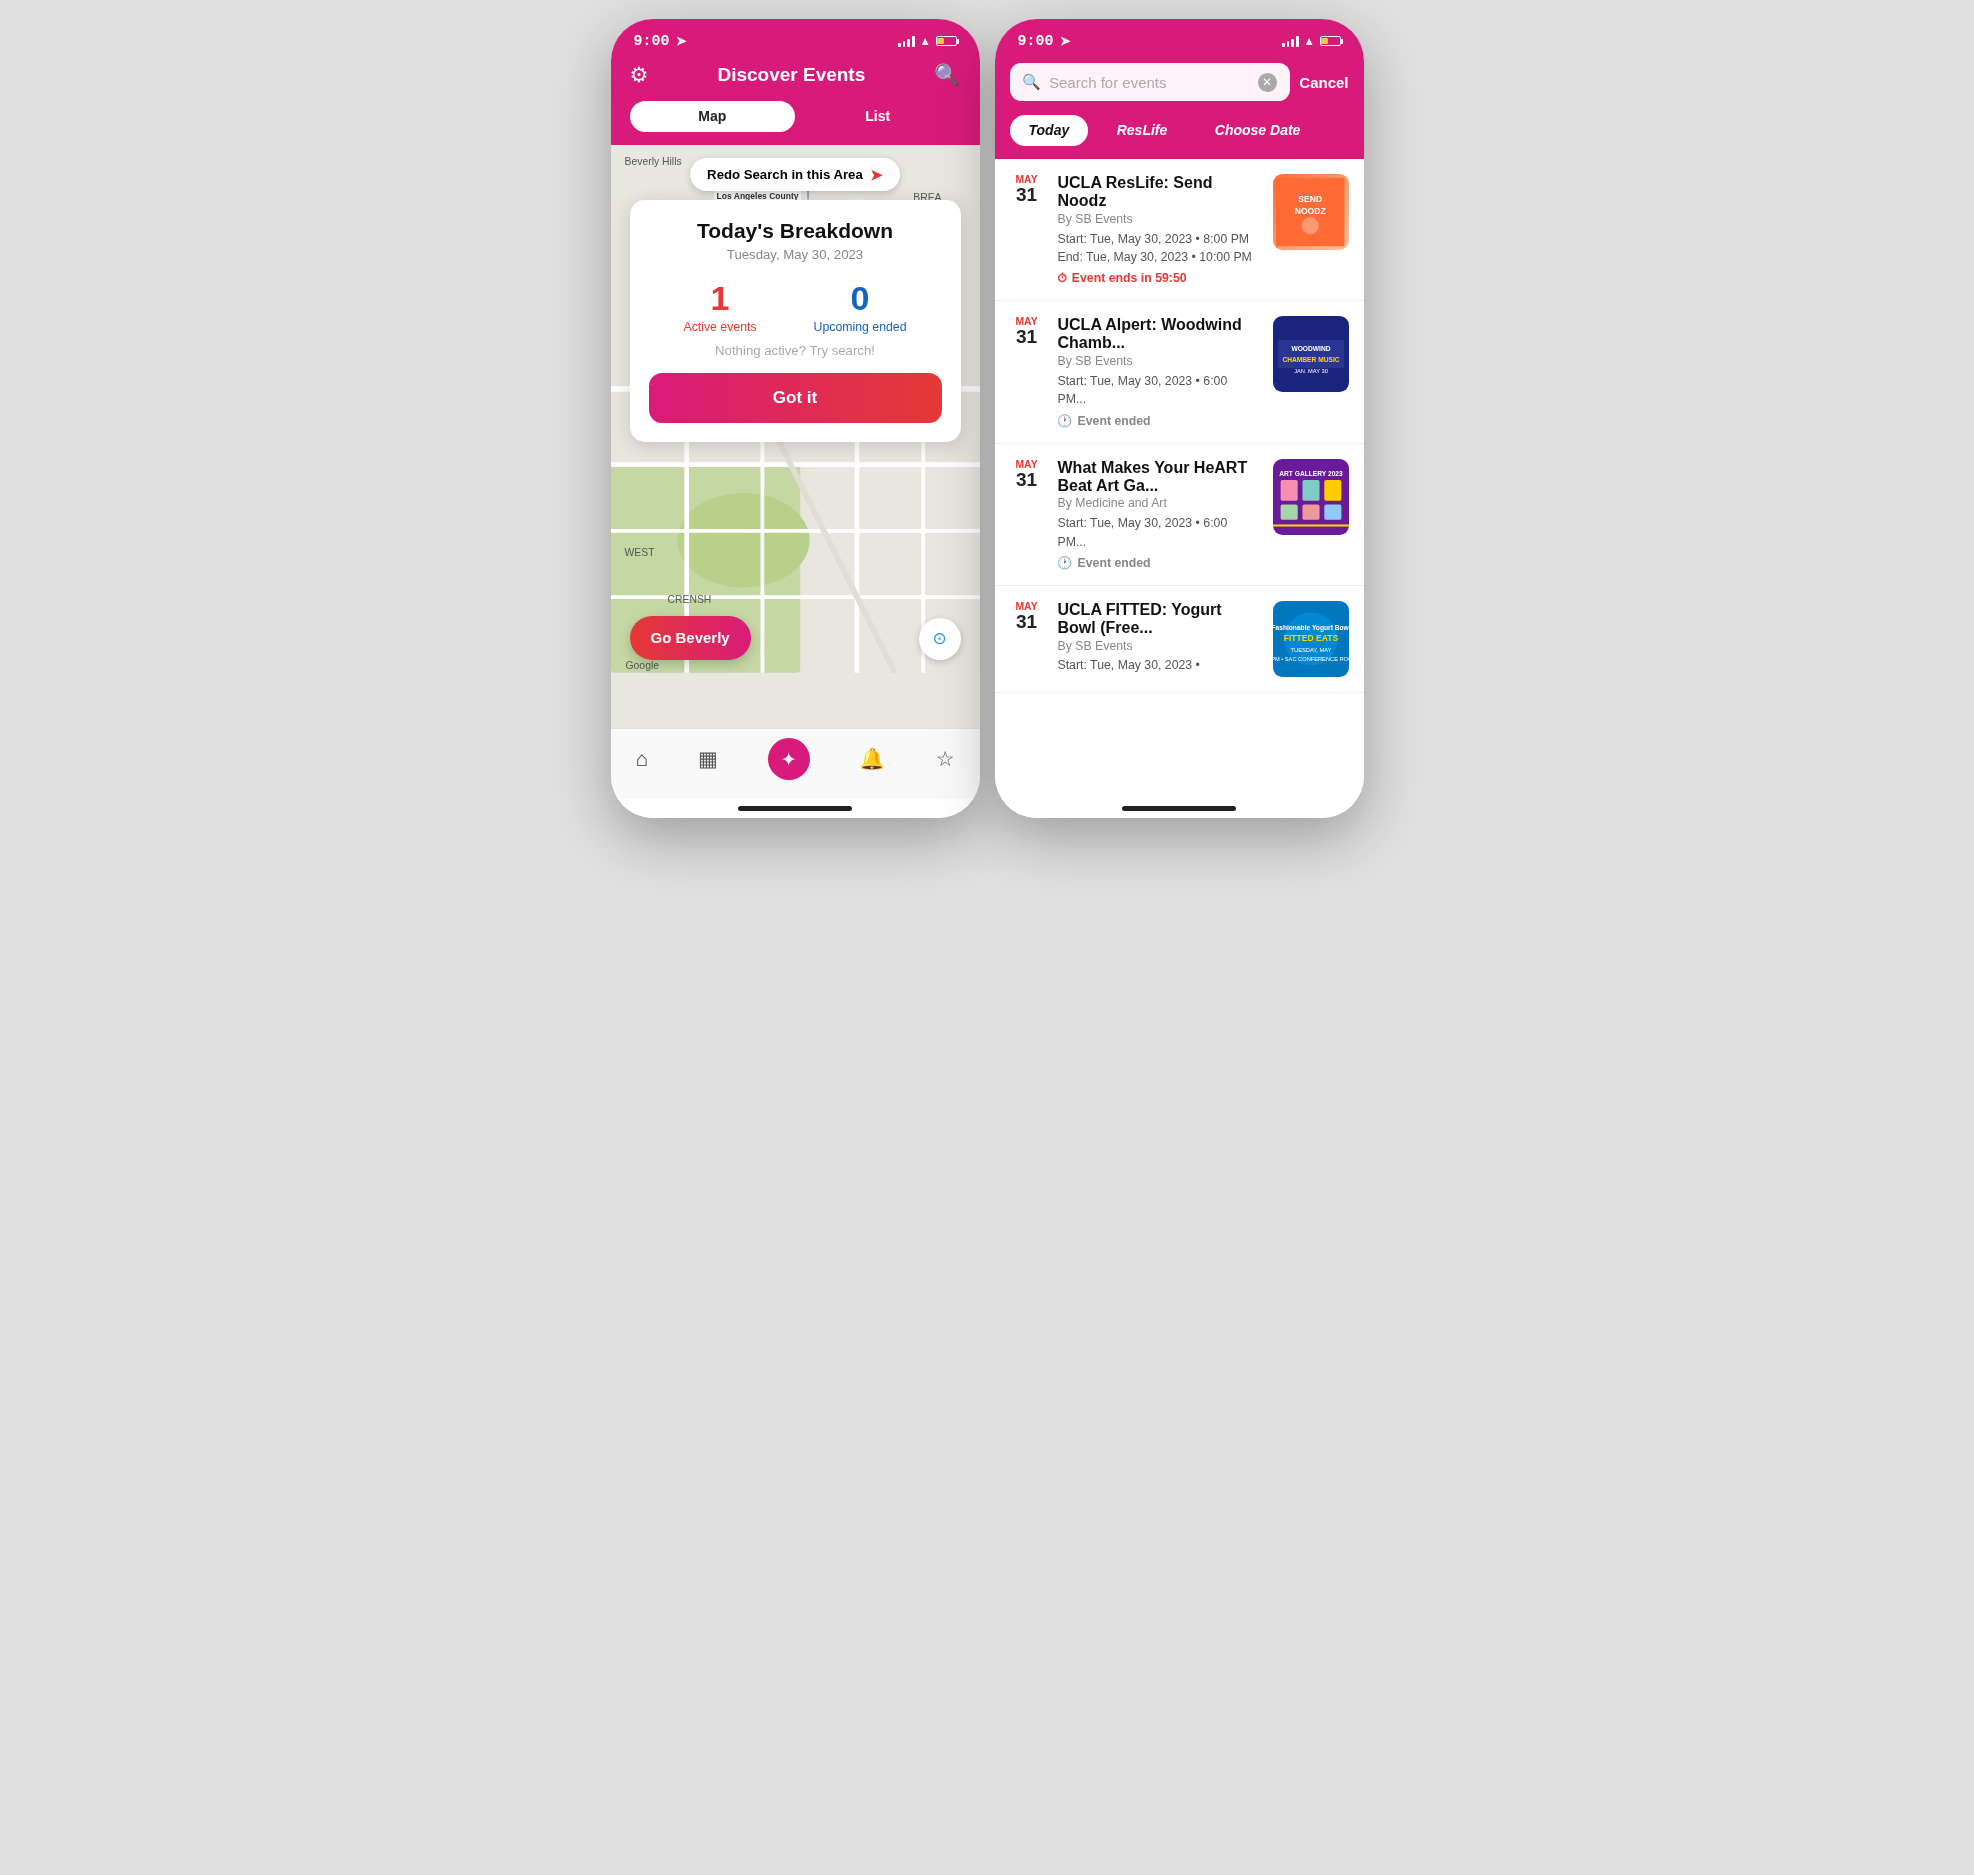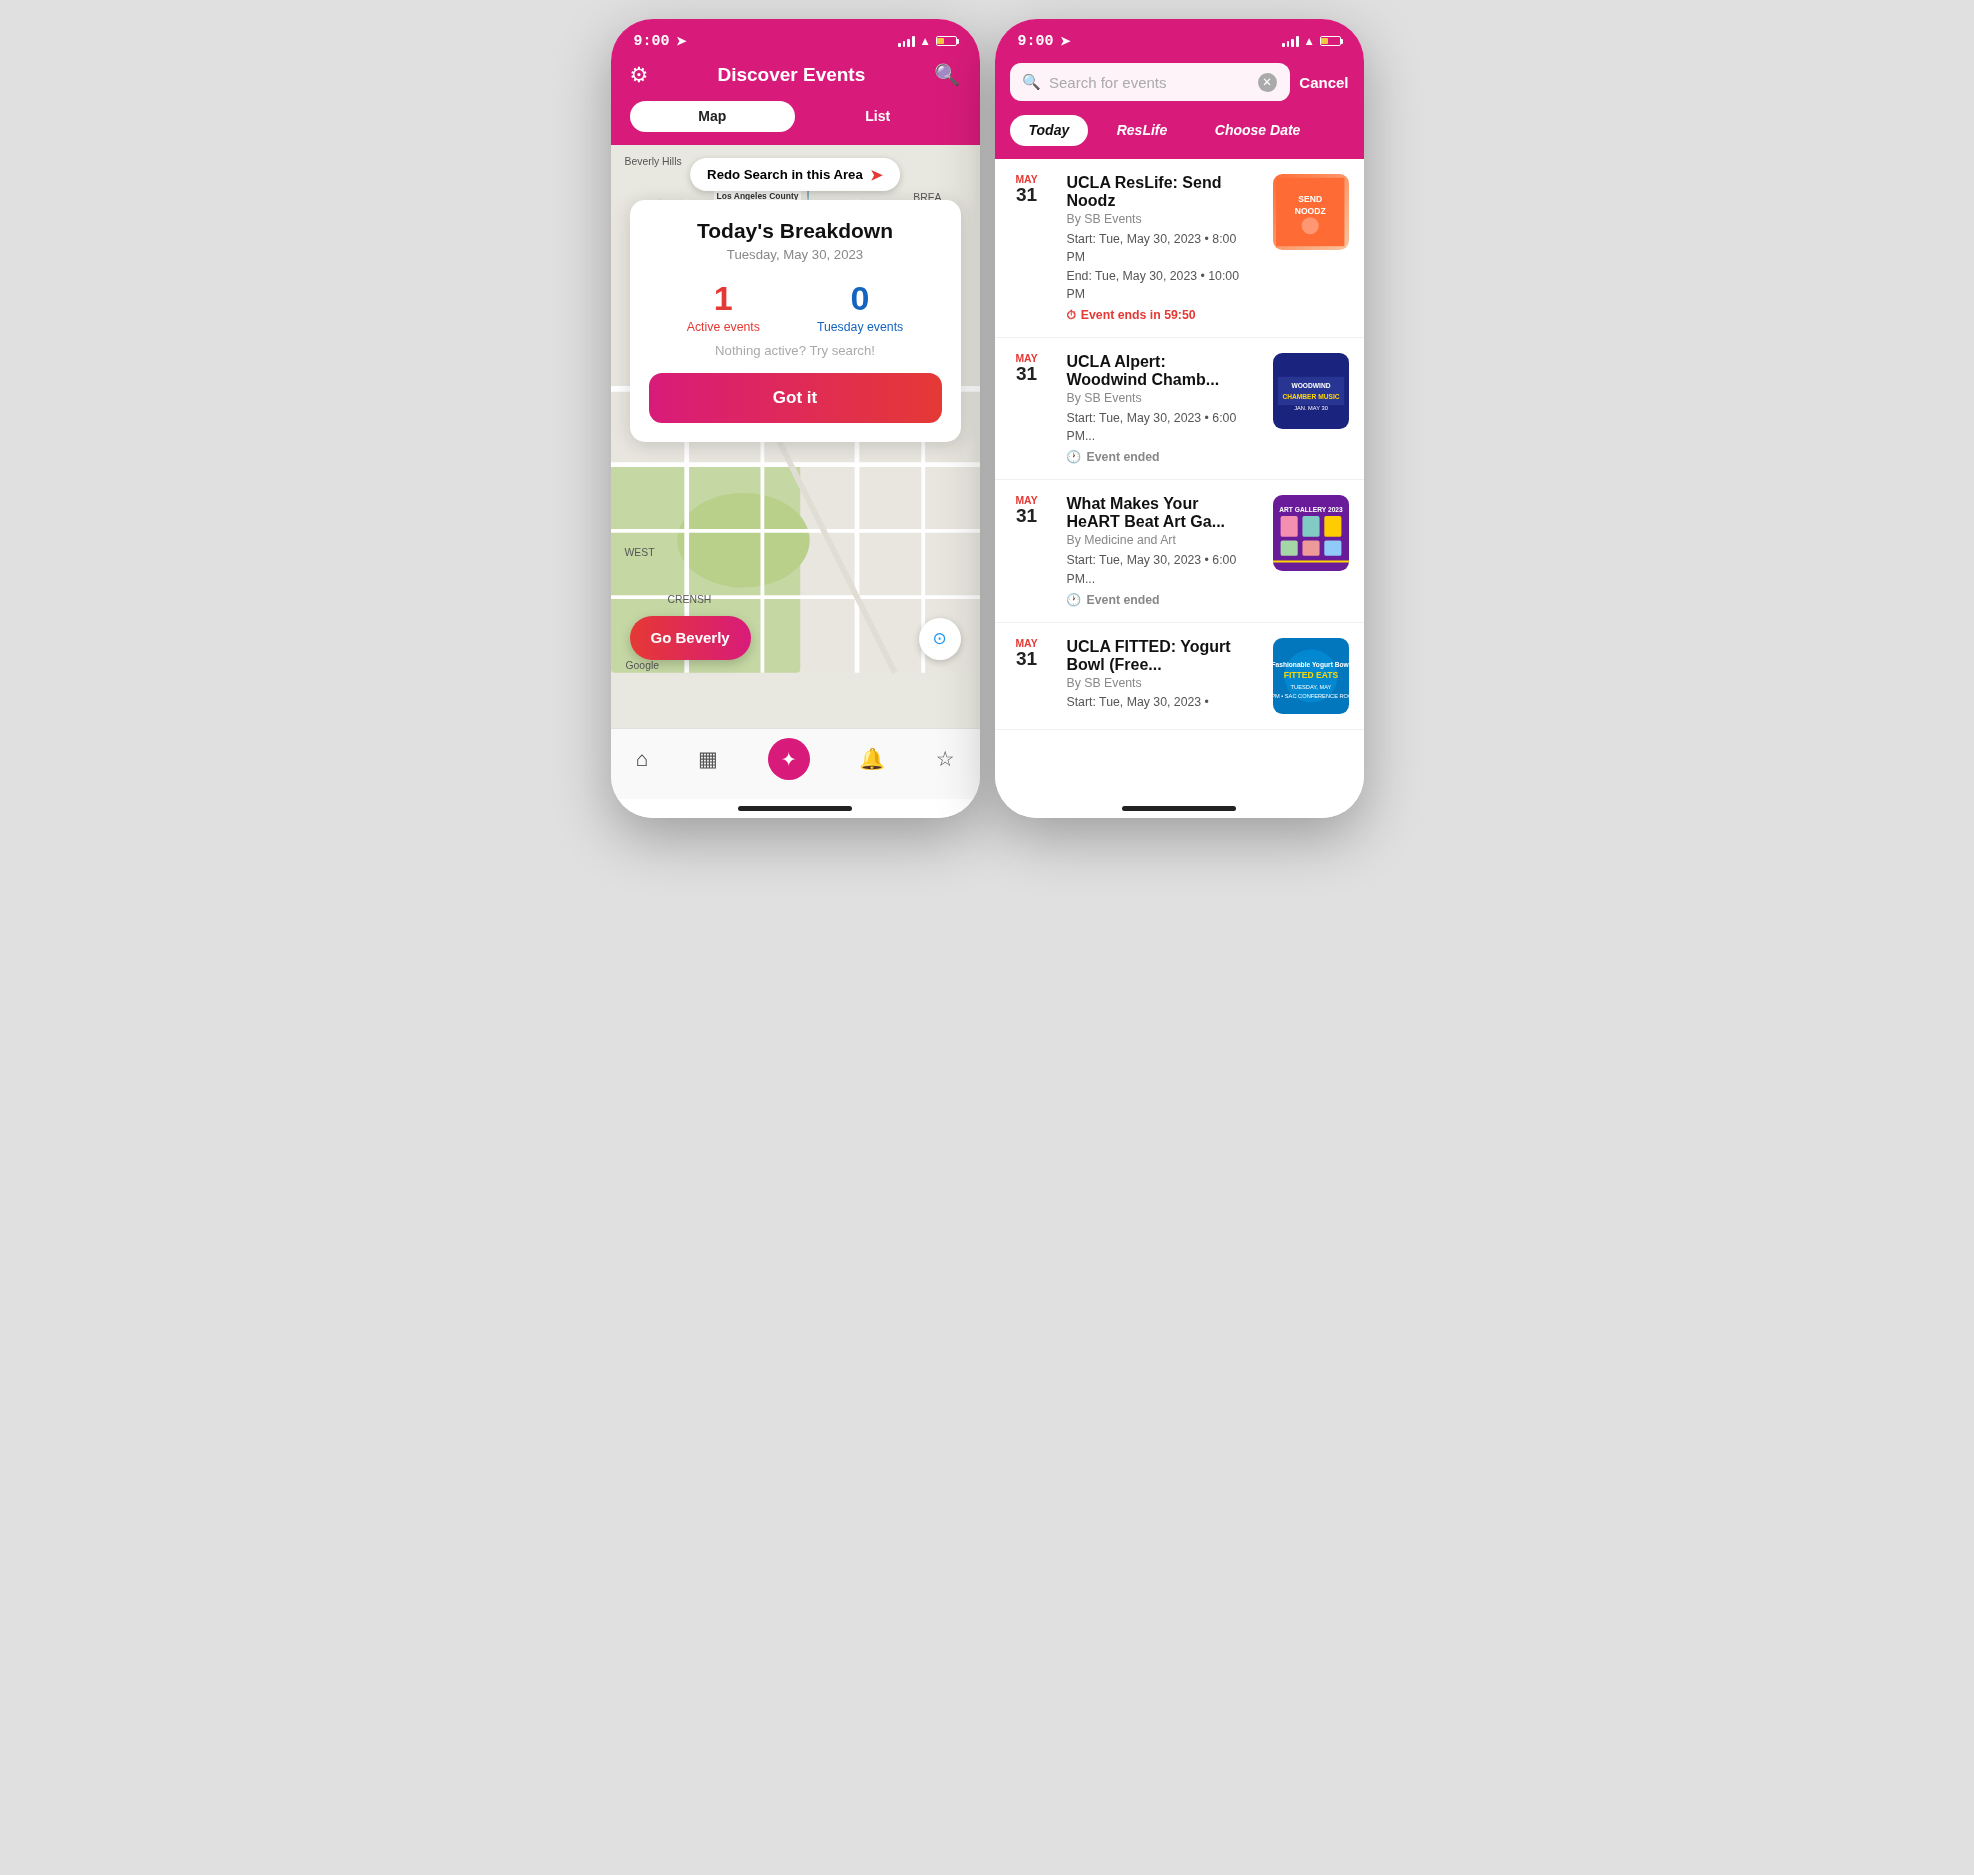--- a/index.html
+++ b/index.html
@@ -358,21 +358,21 @@
     
     .events-list {
       flex: 1;
       background: white;
       overflow-y: auto;
     }
     .event-item {
       display: flex;
       padding: 15px;
       border-bottom: 0.9px solid #f0f0f0;
-      gap: 23px;
+      gap: 14px;
       cursor: pointer;
     }
     .event-date-col {
       display: flex;
       flex-direction: column;
       align-items: center;
       min-width: 34px;
     }
     .event-month {
       font-size: 10.4px;
@@ -524,21 +524,21 @@
     <div class="breakdown-card">
       <div class="breakdown-title">Today's Breakdown</div>
       <div class="breakdown-date">Tuesday, May 30, 2023</div>
       <div class="breakdown-stats">
         <div class="stat-item">
           <div class="stat-number-red">1</div>
           <div class="stat-label-red">Active events</div>
         </div>
         <div class="stat-item">
           <div class="stat-number-blue">0</div>
-          <div class="stat-label-blue">Tuesday events</div>
+          <div class="stat-label-blue">Upcoming ended</div>
         </div>
       </div>
       <div class="nothing-active">Nothing active? Try search!</div>
       <button class="got-it-btn">Got it</button>
     </div>
 
     <div class="go-virtual-btn">Go Beverly</div>
 
     <div class="location-btn">⊙</div>
 

